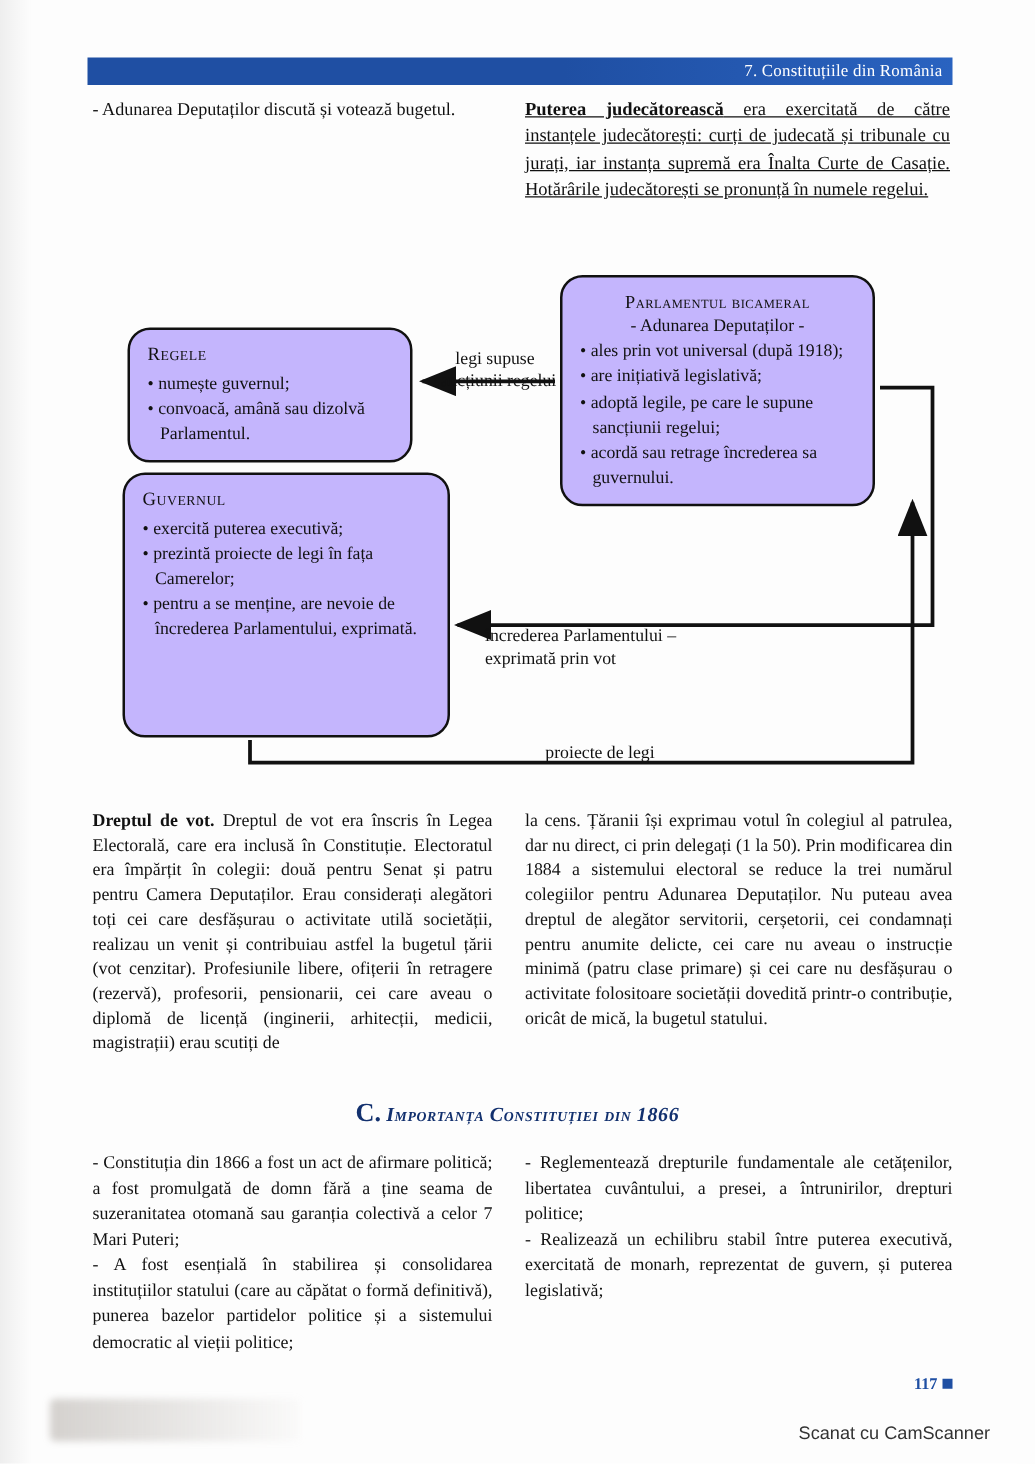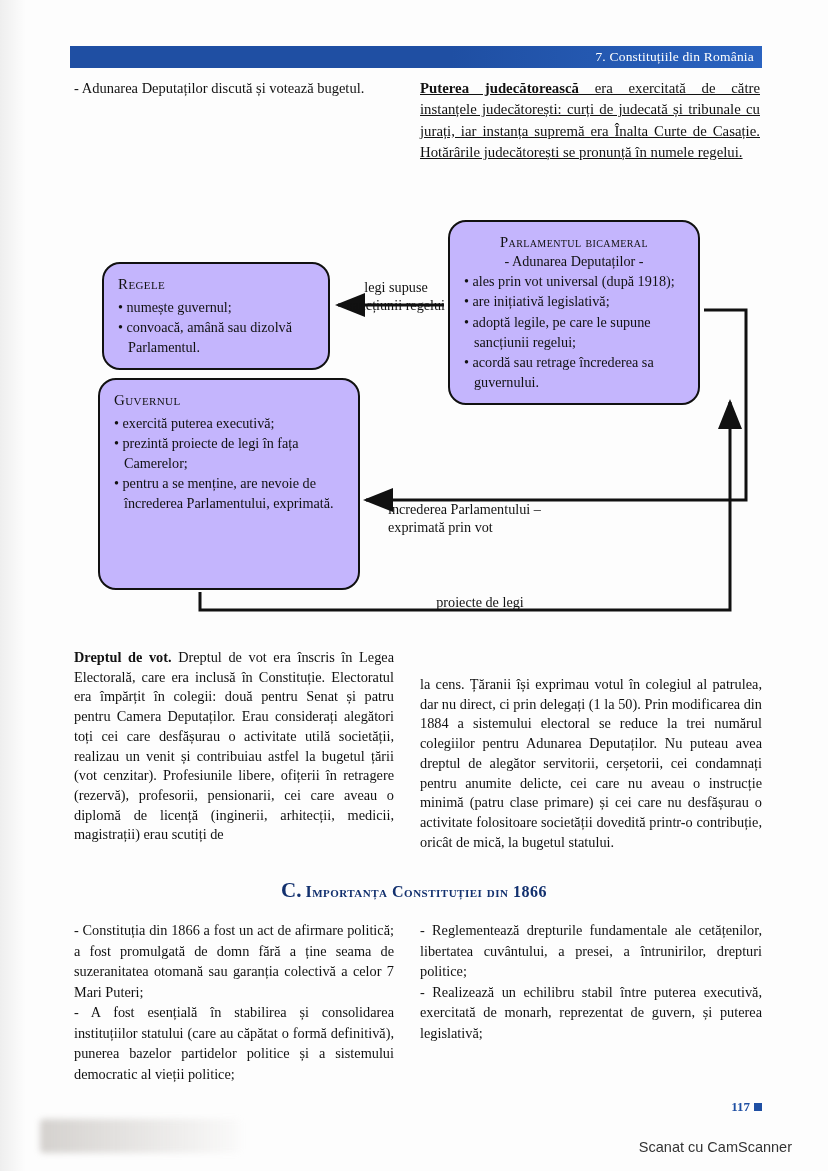--- a/index.html
+++ b/index.html
@@ -125,41 +125,41 @@
     line-height: 1.38;
     text-align: justify;
   }
   .vot-right {
     position: absolute;
     left: 420px; top: 648px;
     width: 342px;
     font-size: 14.3px;
     line-height: 1.38;
     text-align: justify;
-    margin-top: 27px;
   }
 
   
   .section-c {
     position: absolute;
     left: 0; top: 878px;
     width: 828px;
     text-align: center;
     color: #12306e;
   }
   .section-c .letter {
     font-size: 21px;
     font-weight: bold;
     font-family: "Liberation Serif", serif;
   }
   .section-c .title {
     font-size: 16px;
     font-variant: small-caps;
     letter-spacing: 0.5px;
     font-weight: bold;
+    font-style: italic;
   }
 
   
   .bot-left {
     position: absolute;
     left: 74px; top: 920px;
     width: 320px;
     font-size: 14.3px;
     line-height: 1.44;
     text-align: justify;

